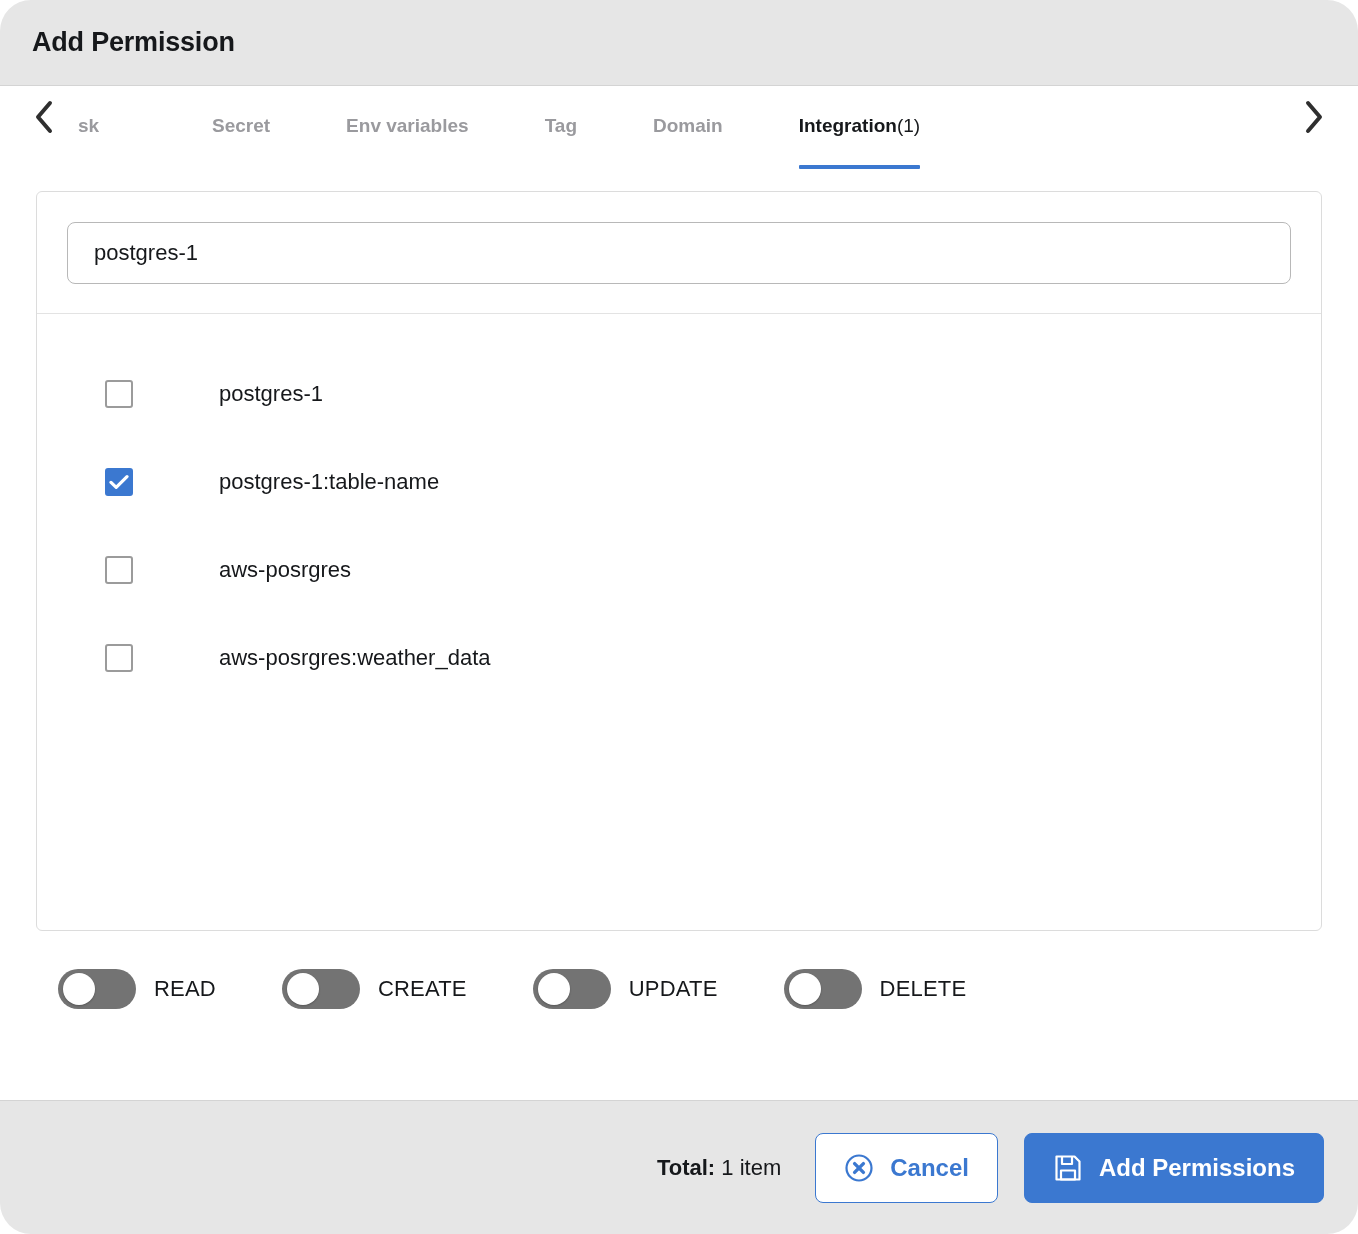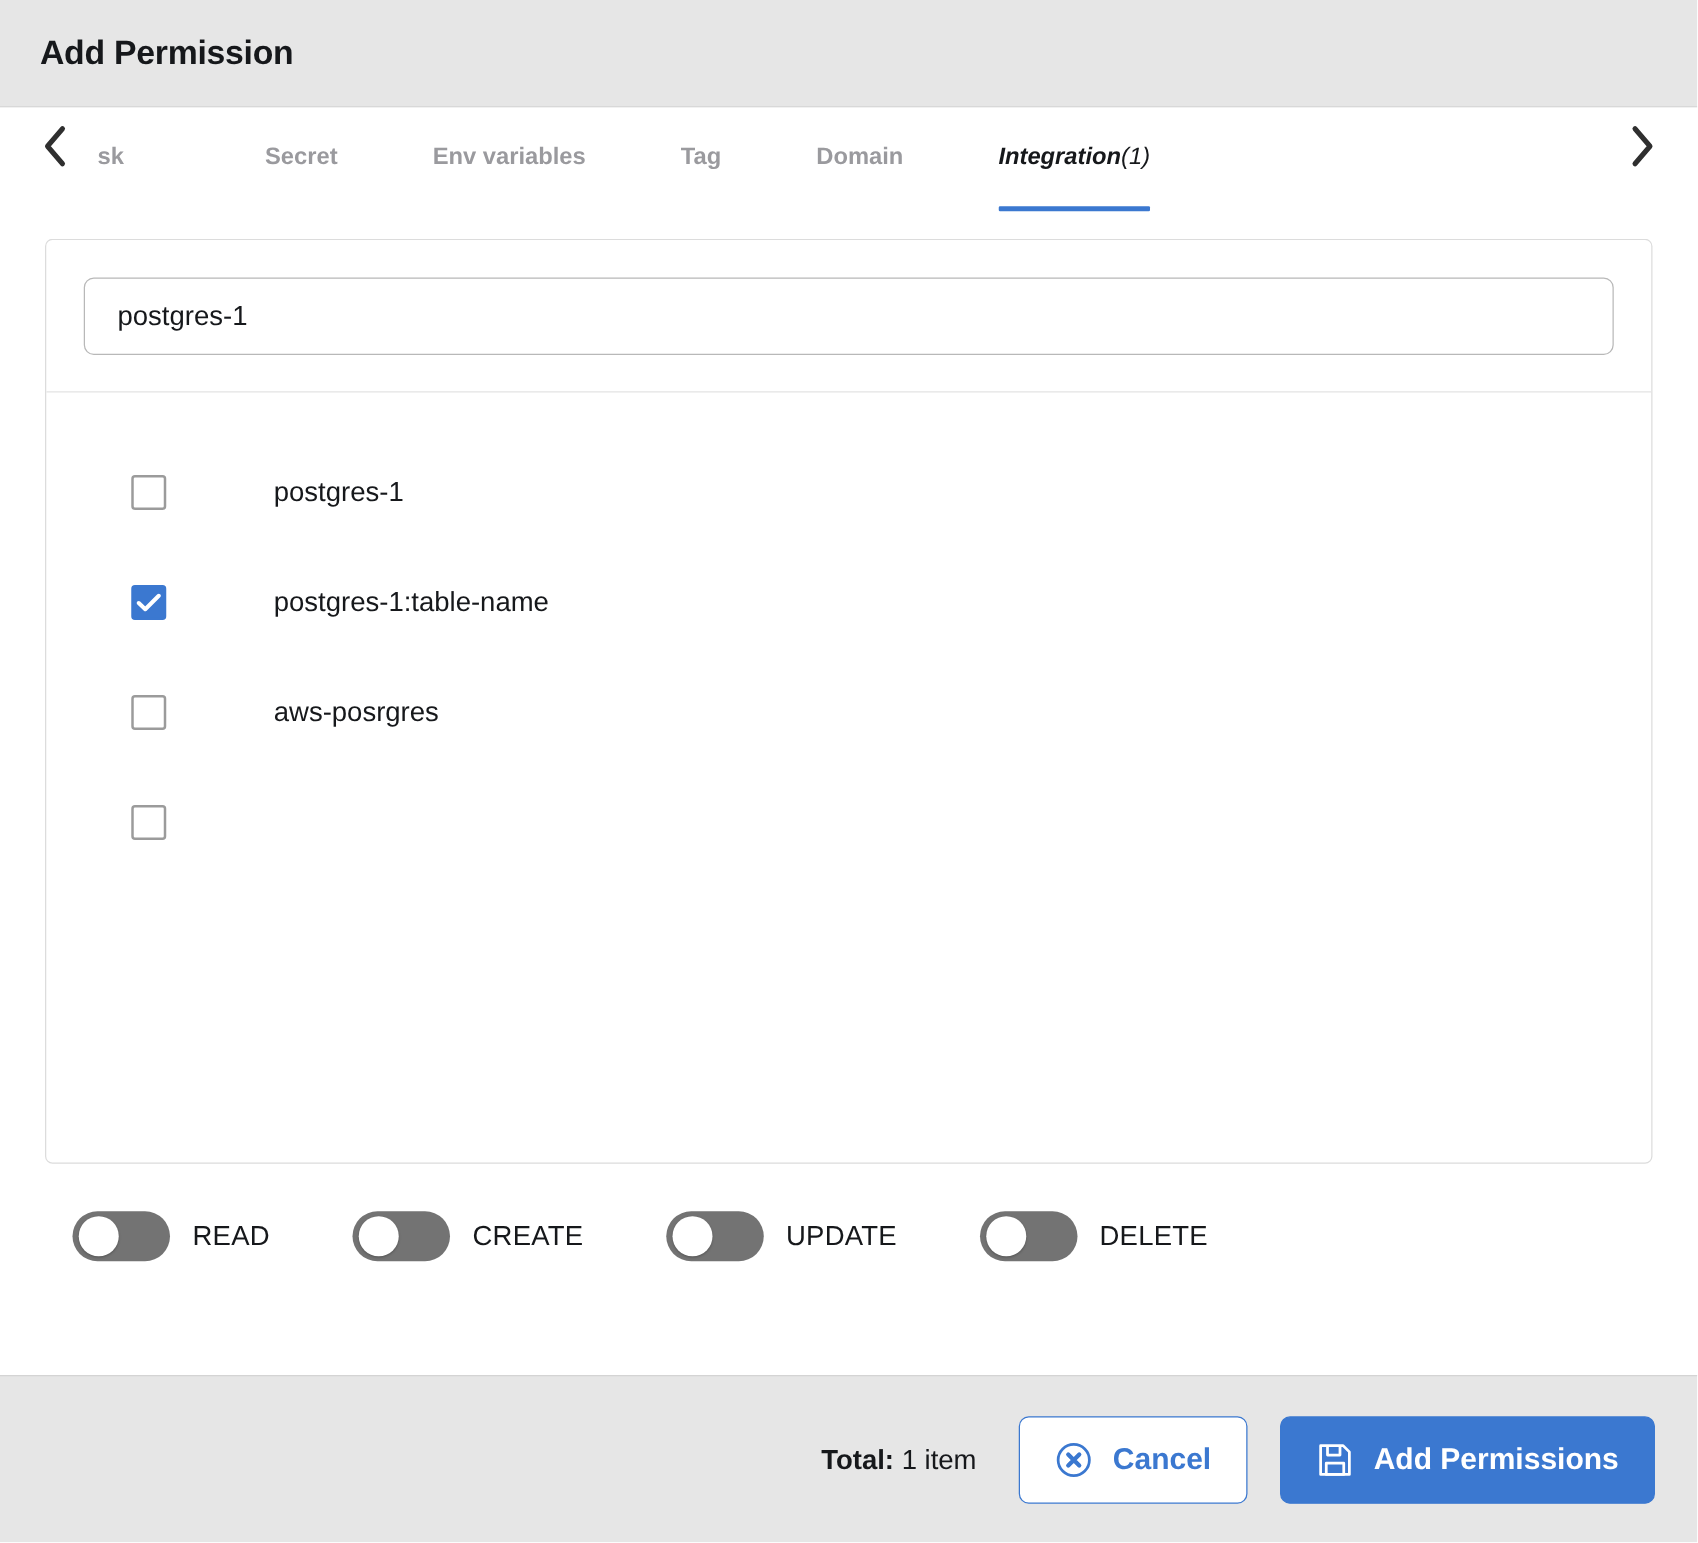--- a/index.html
+++ b/index.html
@@ -14,20 +14,21 @@
     -webkit-font-smoothing: antialiased;
   }
 
   .modal {
     width: 1358px;
     height: 1234px;
     display: flex;
     flex-direction: column;
     background: #ffffff;
     overflow: hidden;
+    border-radius: 31px;
   }
 
   
   .modal-header {
     height: 86px;
     flex: 0 0 86px;
     background: #e6e6e6;
     border-bottom: 1px solid #d4d4d4;
     display: flex;
     align-items: center;
@@ -93,21 +94,20 @@
   .tab.clipped {
     width: 58px;
     overflow: hidden;
     justify-content: flex-end;
     direction: rtl;
   }
   .tab.spacer-left { margin-left: 8px; }
   .tab + .tab { margin-left: 76px; }
   .tab.active {
     color: #16181b;
-    font-style: italic;
   }
   .tab.active .tab-count {
     font-weight: normal;
     color: #16181b;
   }
   .tab .tab-count { font-weight: normal; }
   .tab.active::after {
     content: "";
     position: absolute;
     left: 0;
@@ -365,20 +365,21 @@
           <span class="cb">
             
           </span>
           <span class="option-label">aws-posrgres</span>
         </div>
 
         <div class="option-row">
           <span class="cb">
             
           </span>
+          <span class="option-label">aws-posrgres:weather_data</span>
         </div>
 
       </div>
     </div>
 
     <div class="perm-row">
 
       <div class="perm-item">
         <span class="toggle">
             <span class="knob"></span>

